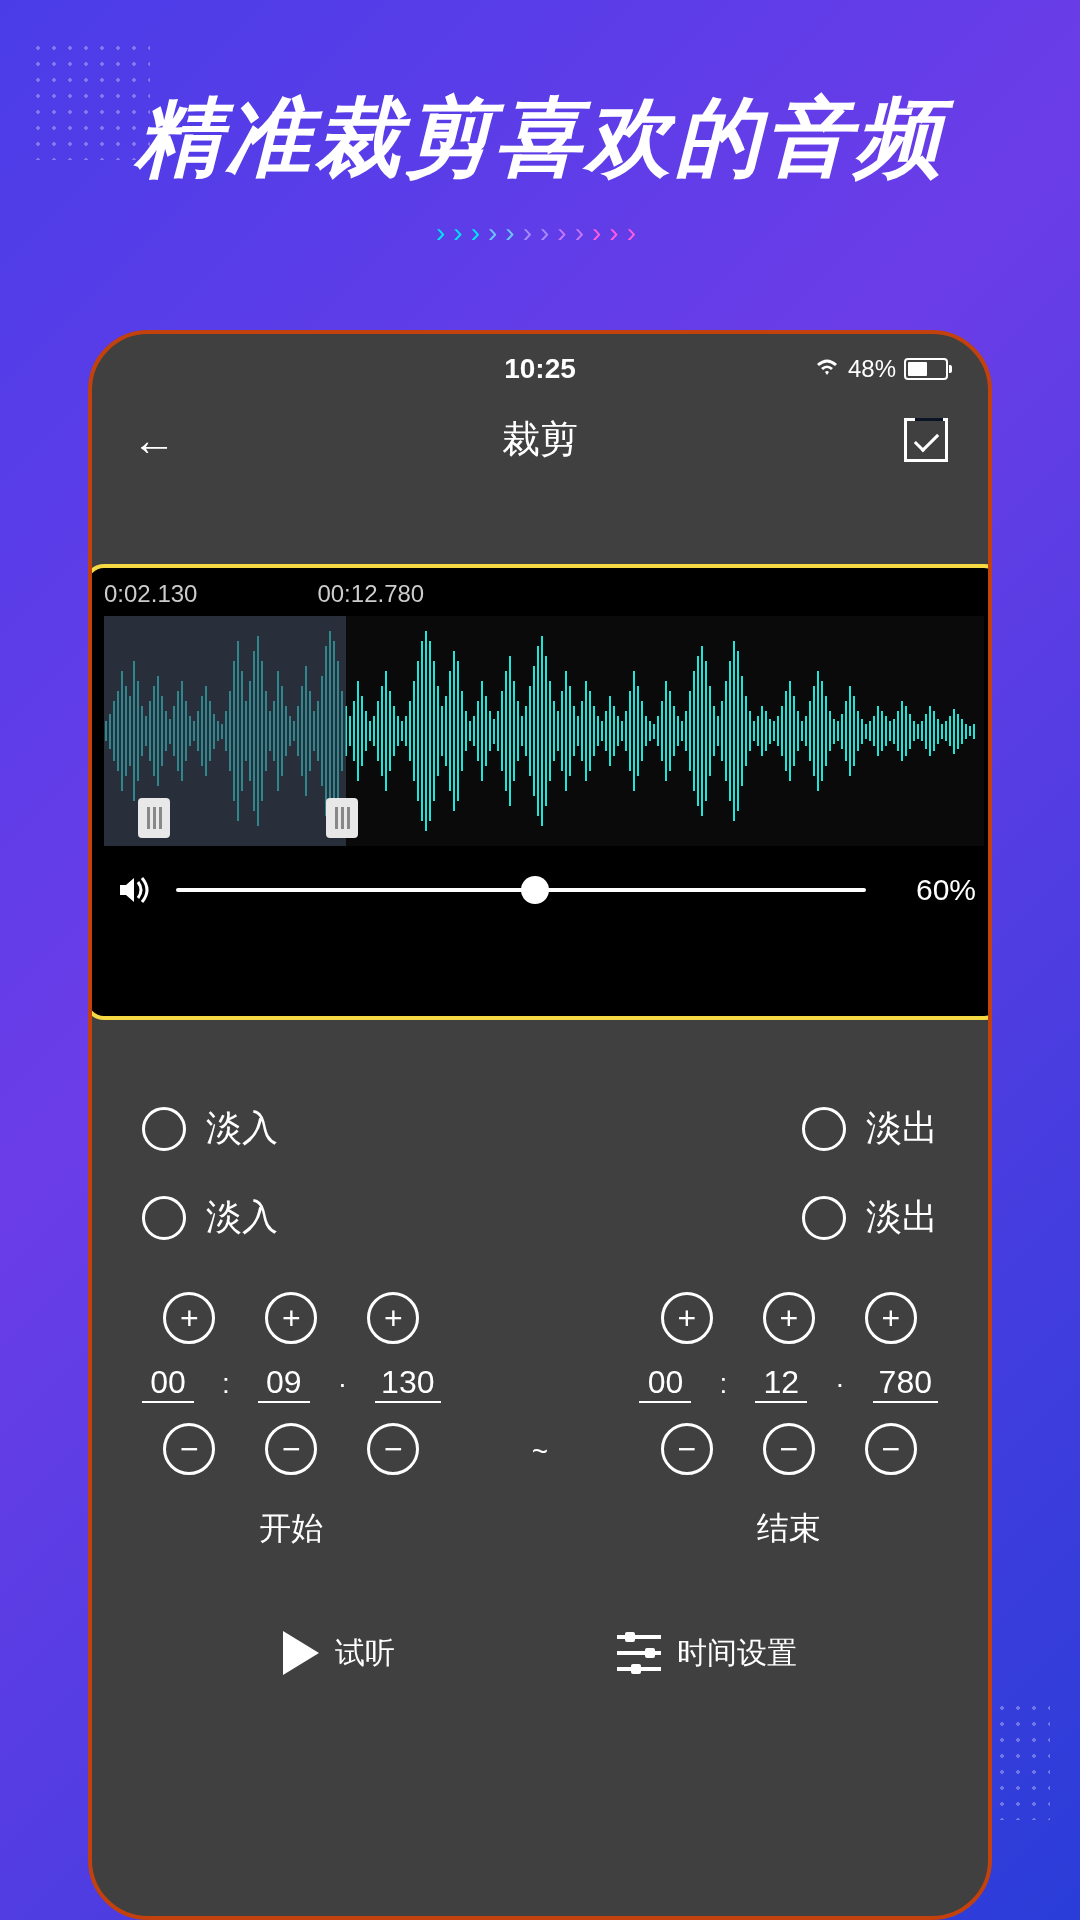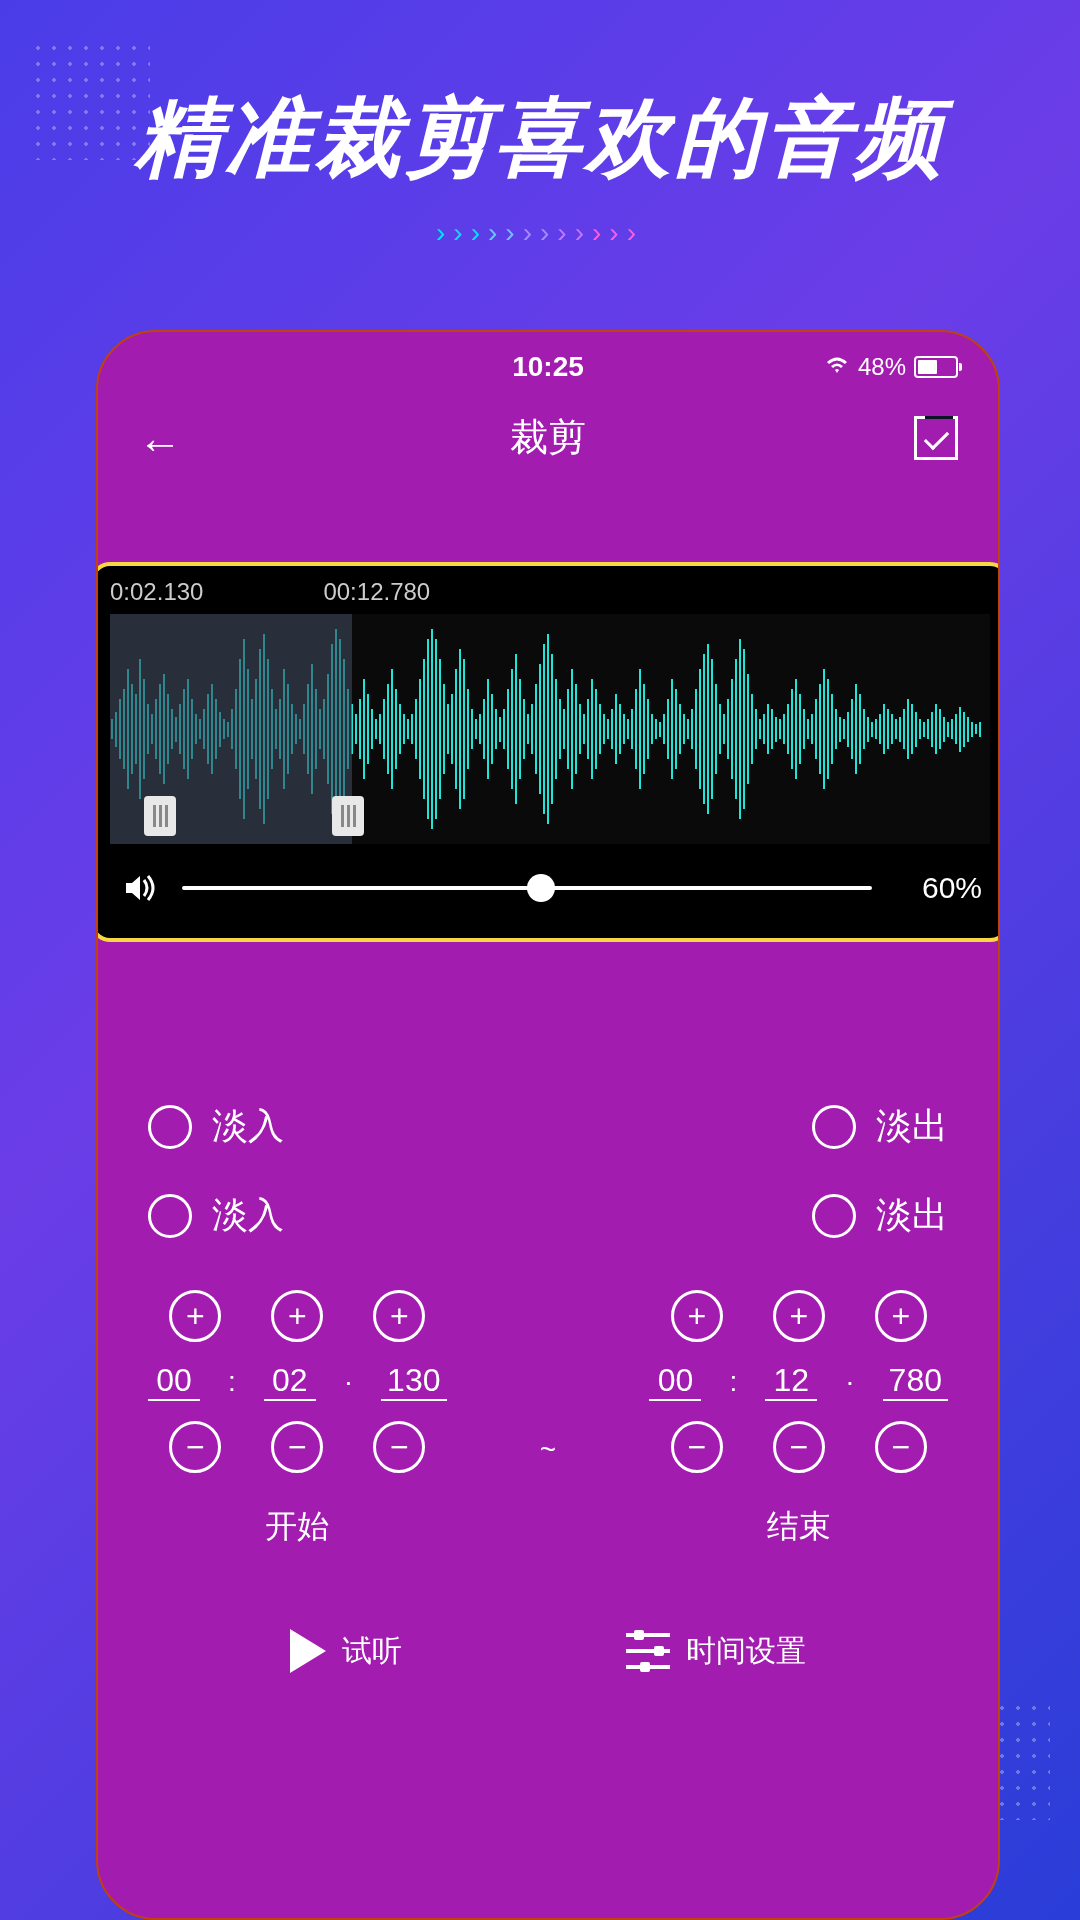--- a/index.html
+++ b/index.html
@@ -5,35 +5,35 @@
 *{margin:0;padding:0;box-sizing:border-box;font-family:-apple-system,BlinkMacSystemFont,"Segoe UI",sans-serif}
 body{width:1080px;height:1920px;background:linear-gradient(135deg,#4a3de8 0%,#6b3de8 40%,#2a3dd8 100%);overflow:hidden;position:relative}
 .promo-title{text-align:center;font-size:86px;font-weight:900;color:#fff;font-style:italic;letter-spacing:4px;padding-top:80px}
 .chevrons{text-align:center;margin-top:20px;font-size:28px;letter-spacing:8px}
 .chevrons span{display:inline-block}
 .chev1{color:#00e5ff}
 .chev2{color:#6bc6ff}
 .chev3{color:#a68bff}
 .chev4{color:#c777ff}
 .chev5{color:#ff5de0}
-.phone{position:absolute;left:96px;top:330px;width:904px;height:1590px;background:#a21caf;border-radius:60px;border:2px solid #c2410c;overflow:hidden}
+.phone{position:absolute;left:88px;top:330px;width:904px;height:1590px;background:#404040;border-radius:60px;border:4px solid #c2410c;overflow:hidden}
 .statusbar{display:flex;justify-content:center;align-items:center;height:60px;color:#fff;font-size:28px;position:relative;padding-top:10px}
 .statusbar-time{font-weight:600}
 .statusbar-right{position:absolute;right:40px;display:flex;align-items:center;gap:8px;font-size:24px}
 .wifi-icon{display:inline-block}
 .battery-icon{display:inline-block;width:44px;height:22px;border:2px solid #fff;border-radius:4px;position:relative}
 .battery-icon::after{content:"";position:absolute;right:-6px;top:5px;width:3px;height:8px;background:#fff;border-radius:0 2px 2px 0}
 .battery-fill{position:absolute;left:2px;top:2px;height:14px;width:48%;background:#fff;border-radius:1px}
 .navbar{display:flex;align-items:center;justify-content:space-between;padding:20px 40px;color:#fff}
 .back-arrow{font-size:44px;color:#fff}
 .nav-title{font-size:38px;font-weight:500}
 .confirm-icon{width:44px;height:44px;border:3px solid #fff;position:relative}
 .confirm-icon::after{content:"";position:absolute;left:8px;top:12px;width:20px;height:10px;border-left:3px solid #fff;border-bottom:3px solid #fff;transform:rotate(-45deg)}
 .confirm-icon::before{content:"";position:absolute;top:-3px;left:8px;width:28px;height:3px;background:#0a1424}
-.highlight-box{position:absolute;left:-8px;top:230px;width:920px;height:380px;border:4px solid #f5d842;border-radius:20px;background:#000;padding:12px 16px}
+.highlight-box{position:absolute;left:-8px;top:230px;width:920px;height:456px;border:4px solid #f5d842;border-radius:20px;background:#000;padding:12px 16px}
 .time-markers{display:flex;gap:120px;color:#ccc;font-size:24px;margin-bottom:8px}
 .waveform{height:230px;background:#0a0a0a;position:relative;display:flex;align-items:center;overflow:hidden}
 .wave-bar{display:inline-block;width:2px;background:#1de5d8;margin:0 1px}
 .selection-region{position:absolute;left:0;top:0;height:100%;width:242px;background:rgba(60,70,90,0.6)}
 .handle{position:absolute;bottom:8px;width:32px;height:40px;background:#e8e8e8;border-radius:4px;display:flex;align-items:center;justify-content:center;gap:3px}
 .handle::before,.handle::after{content:"";width:3px;height:22px;background:#888}
 .handle-mid{width:3px;height:22px;background:#888}
 .handle1{left:34px}
 .handle2{left:222px}
 .file-row{display:flex;justify-content:space-between;color:#fff;font-size:28px;margin-top:16px;padding:0 8px}
@@ -380,21 +380,21 @@
     <div class="time-editor">
       <div class="time-group">
         <div class="btn-row">
           <span class="circle-btn">+</span>
           <span class="circle-btn">+</span>
           <span class="circle-btn">+</span>
         </div>
         <div class="value-row">
           <span class="time-val">00</span>
           <span class="sep">:</span>
-          <span class="time-val">02</span>
+          <span class="time-val">09</span>
           <span class="sep">·</span>
           <span class="time-val">130</span>
         </div>
         <div class="btn-row">
           <span class="circle-btn">−</span>
           <span class="circle-btn">−</span>
           <span class="circle-btn">−</span>
         </div>
         <div class="group-label">开始</div>
       </div>

